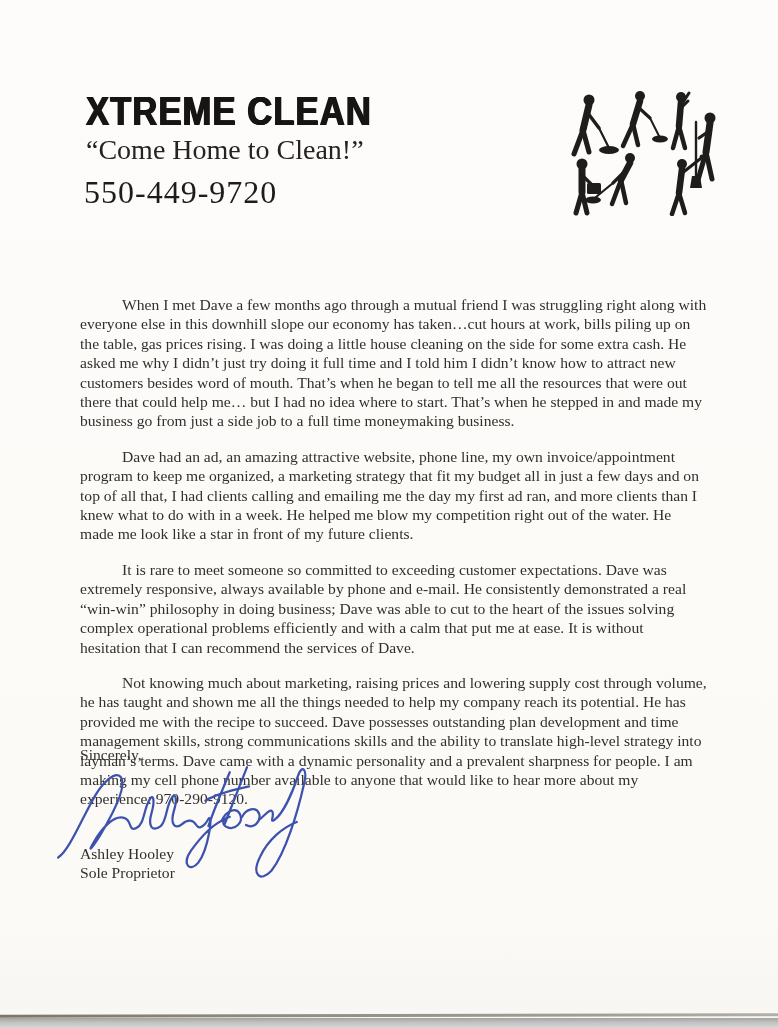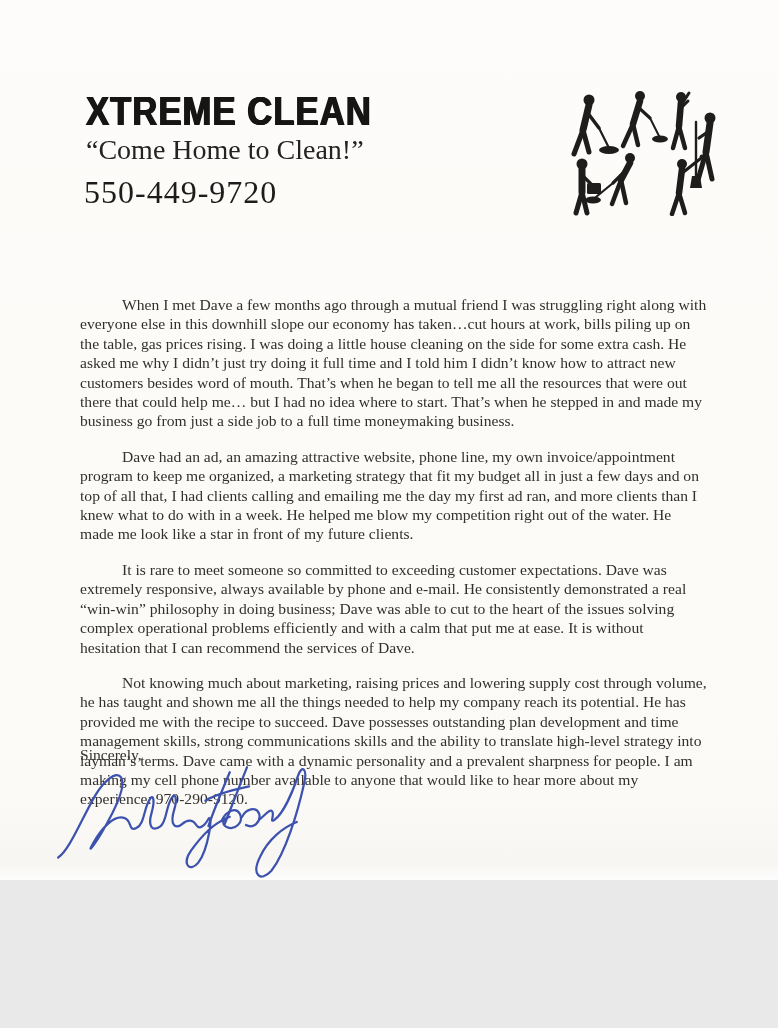--- a/index.html
+++ b/index.html
@@ -1,18 +1,18 @@
 <!DOCTYPE html>
 <html><head>
 <meta charset="utf-8">
 <style>
   html,body{margin:0;padding:0;background:#e9e9e9;}
   .page{
     position:relative;
-    width:778px;height:880px;
+    width:778px;height:1028px;
     margin:0 auto;
     background:linear-gradient(180deg,#fdfcfa 0%,#fbfaf7 90%,#f7f6f2 98%,#fdfdfd 100%);
     overflow:hidden;
     font-family:"Liberation Serif", serif;
     color:#2f2d2b;
   }
   
   .company{
     position:absolute;left:86px;top:88px;
     font-family:"Liberation Sans", sans-serif;
@@ -158,17 +158,21 @@
     <path d="M5,100 C16,93 28,62 42,38 C50,25 62,14 67,21 C73,30 57,60 47,77 C39,90 33,97 40,85 C48,71 60,58 70,61 C78,63 74,75 82,71 C90,67 89,53 95,43 C98,37 101,42 97,56 C93,70 98,75 106,69 C112,64 111,50 117,41 C120,36 123,41 119,54 C115,67 120,73 127,67 C133,62 138,63 141,68 C144,73 149,69 153,62 C158,55 153,92 143,105 C135,115 126,107 136,93 C146,79 159,66 170,62"></path>
 
     <path d="M174,16 C166,35 157,57 153,69"></path>
     <path d="M191,11 C183,31 174,54 169,67"></path>
     <path d="M150,44 C163,36 180,33 193,30"></path>
     <path d="M166,64 C170,54 180,50 184,57 C188,65 179,74 171,70 C165,67 168,61 174,60"></path>
     <path d="M186,60 C190,52 200,49 203,57 C205,65 197,72 190,68"></path>
     <path d="M204,62 C209,58 214,51 216,55 C218,59 213,66 218,63 C227,56 236,35 241,20 C245,8 251,12 247,28 C241,55 229,95 215,113 C204,125 195,117 204,99 C212,82 227,70 240,65"></path>
   </svg>
 
+  <div class="signer">
+    <div>Ashley Hooley</div>
+    <div>Sole Proprietor</div>
+  </div>
 
   <div class="scan-line"></div>
   <div class="scan-band"></div>
 
 </div>
 
 </body></html>

